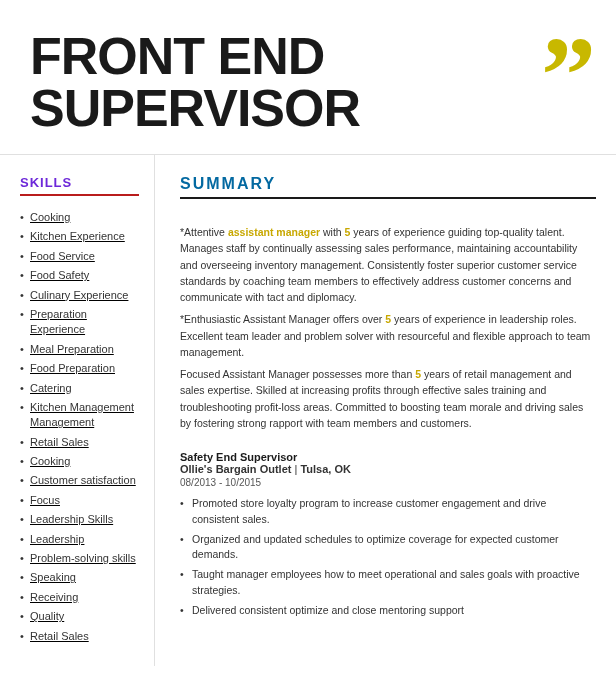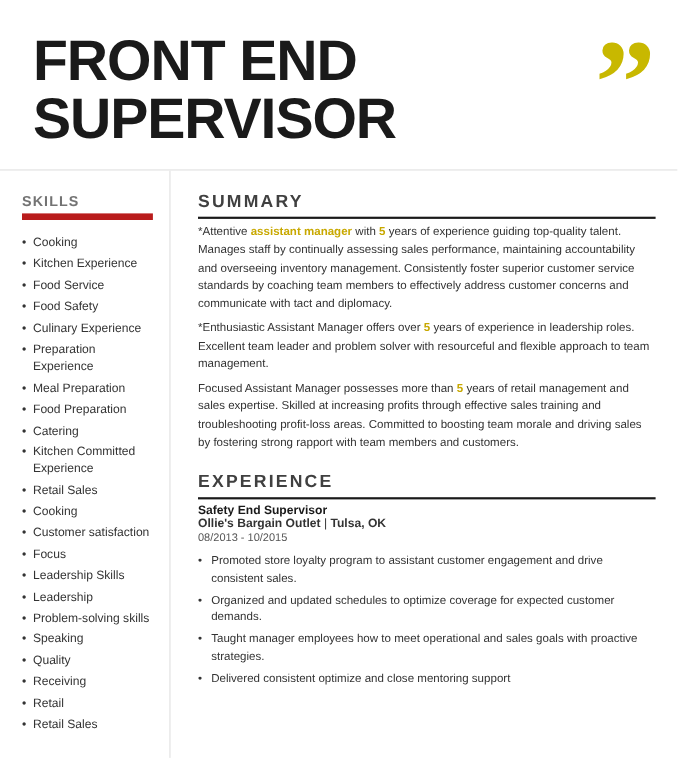--- a/index.html
+++ b/index.html
@@ -52,31 +52,32 @@
     .sidebar {
       width: 155px;
       min-width: 155px;
       padding: 20px 15px 20px 20px;
       border-right: 1px solid #e0e0e0;
     }
 
     .sidebar-section-title {
       font-size: 13px;
       font-weight: 900;
-      color: #737373;
+      color: #6d28d9;
       text-transform: uppercase;
       letter-spacing: 1px;
       margin-bottom: 12px;
-      border-bottom: 6px solid #b91c1c;
+      border-bottom: 2px solid #b91c1c;
       padding-bottom: 4px;
     }
 
     .skills-list {
       list-style: none;
       padding: 0;
+      text-decoration: underline;
     }
 
     .skills-list li {
       font-size: 11px;
       color: #333;
       padding: 2px 0;
       padding-left: 10px;
       position: relative;
       line-height: 1.4;
     }
@@ -89,24 +90,24 @@
     }
 
     .right-content {
       flex: 1;
       padding: 20px 20px 20px 25px;
     }
 
     .section-title {
       font-size: 16px;
       font-weight: 900;
-      color: #404040;
+      color: #0369a1;
       text-transform: uppercase;
       letter-spacing: 2px;
-      margin-bottom: 4px;
+      margin-bottom: 25px;
       border-bottom: 2px solid #1a1a1a;
       padding-bottom: 4px;
     }
 
     .summary-text {
       font-size: 10.5px;
       color: #333;
       line-height: 1.55;
       margin-bottom: 6px;
     }
@@ -186,32 +187,31 @@
 
     <li>Cooking</li>
         <li>Kitchen Experience</li>
         <li>Food Service</li>
         <li>Food Safety</li>
         <li>Culinary Experience</li>
         <li>Preparation Experience</li>
         <li>Meal Preparation</li>
         <li>Food Preparation</li>
         <li>Catering</li>
-        <li>Kitchen Committed Experience</li>
+        <li>Kitchen Management Management</li>
         <li>Retail Sales</li>
         <li>Cooking</li>
         <li>Customer satisfaction</li>
         <li>Focus</li>
         <li>Leadership Skills</li>
         <li>Leadership</li>
         <li>Problem-solving skills</li>
         <li>Speaking</li>
+        <li>Receiving</li>
         <li>Quality</li>
-        <li>Receiving</li>
-        <li>Retail</li>
         <li>Retail Sales</li>
       </ul>
   </div>
 
   <div class="right-content">
 
     <div class="summary-section">
       <div class="section-title">SUMMARY</div>
 
       <p class="summary-text">
@@ -219,31 +219,30 @@
       </p>
       <p class="summary-text">
         *Enthusiastic Assistant Manager offers over <span class="highlight">5</span> years of experience in leadership roles. Excellent team leader and problem solver with resourceful and flexible approach to team management.
       </p>
       <p class="summary-text">
         Focused Assistant Manager possesses more than <span class="highlight">5</span> years of retail management and sales expertise. Skilled at increasing profits through effective sales training and troubleshooting profit-loss areas. Committed to boosting team morale and driving sales by fostering strong rapport with team members and customers.
       </p>
     </div>
 
     <div class="experience-section">
-      <div class="section-title">EXPERIENCE</div>
 
       <div class="job-entry">
         <div class="job-title">Safety End Supervisor</div>
         <div class="job-company">
           <span>Ollie's Bargain Outlet</span> | <span>Tulsa, OK</span>
         </div>
         <div class="job-dates">08/2013 - 10/2015</div>
         <ul class="job-bullets">
 
-        <li>Promoted store loyalty program to assistant customer engagement and drive consistent sales.</li>
+        <li>Promoted store loyalty program to increase customer engagement and drive consistent sales.</li>
             <li>Organized and updated schedules to optimize coverage for expected customer demands.</li>
             <li>Taught manager employees how to meet operational and sales goals with proactive strategies.</li>
             <li>Delivered consistent optimize and close mentoring support</li>
           </ul>
       </div>
     </div>
 
   </div>
 </div>
 

